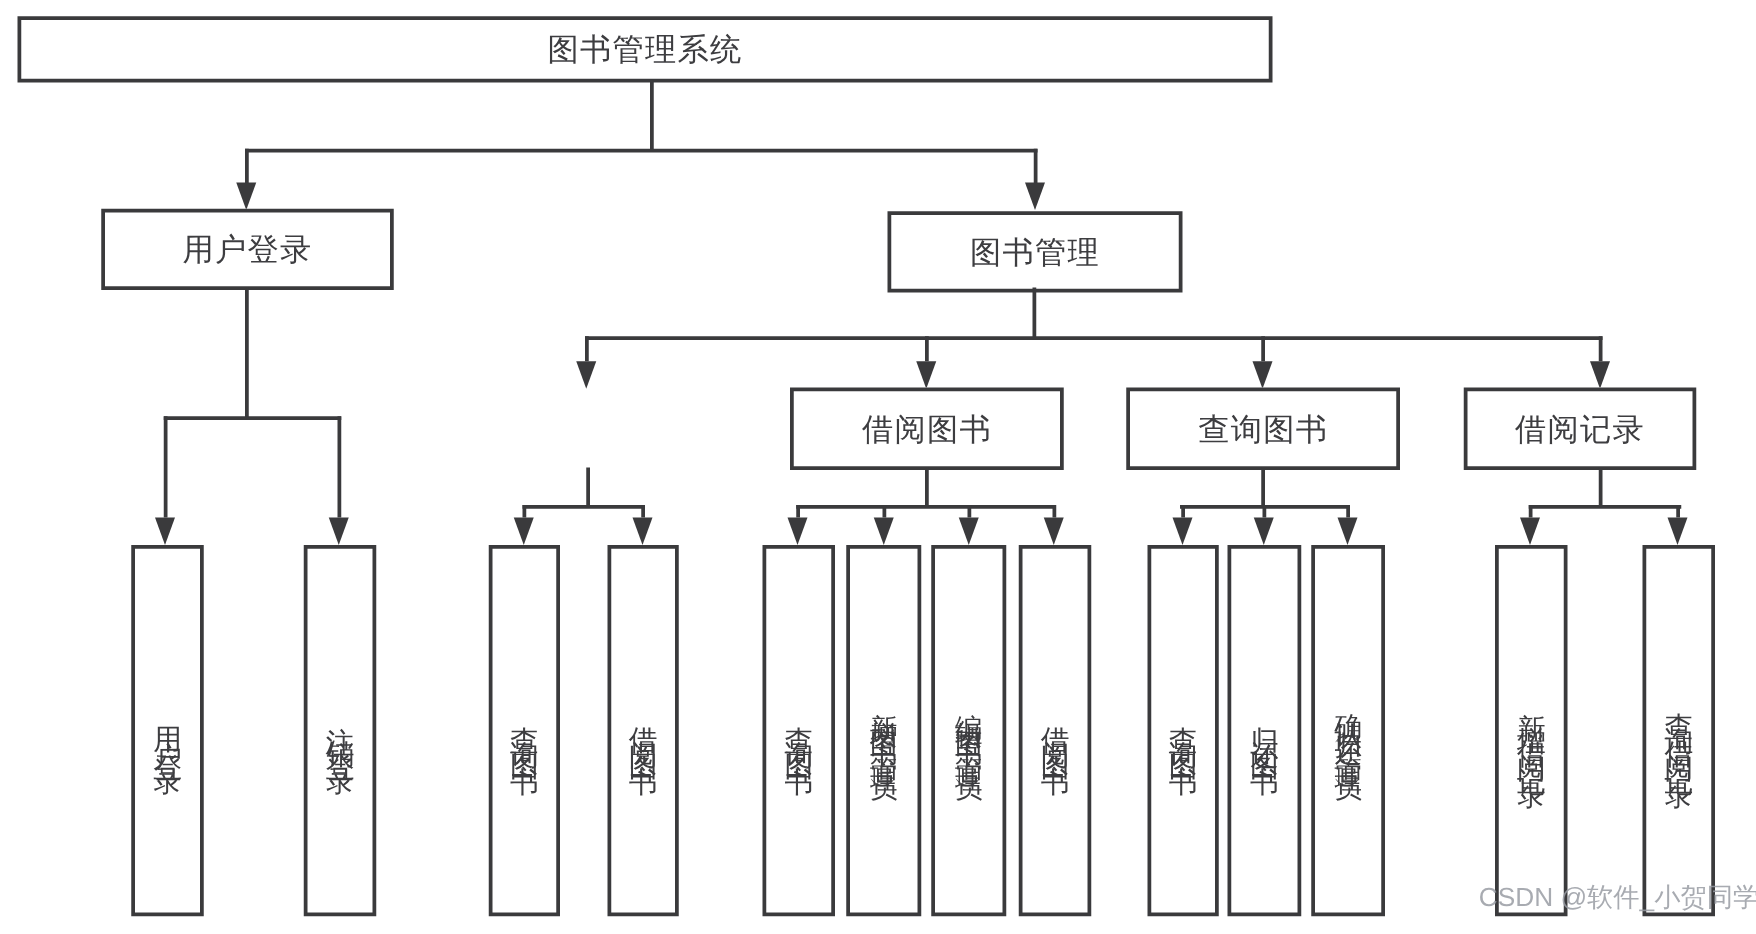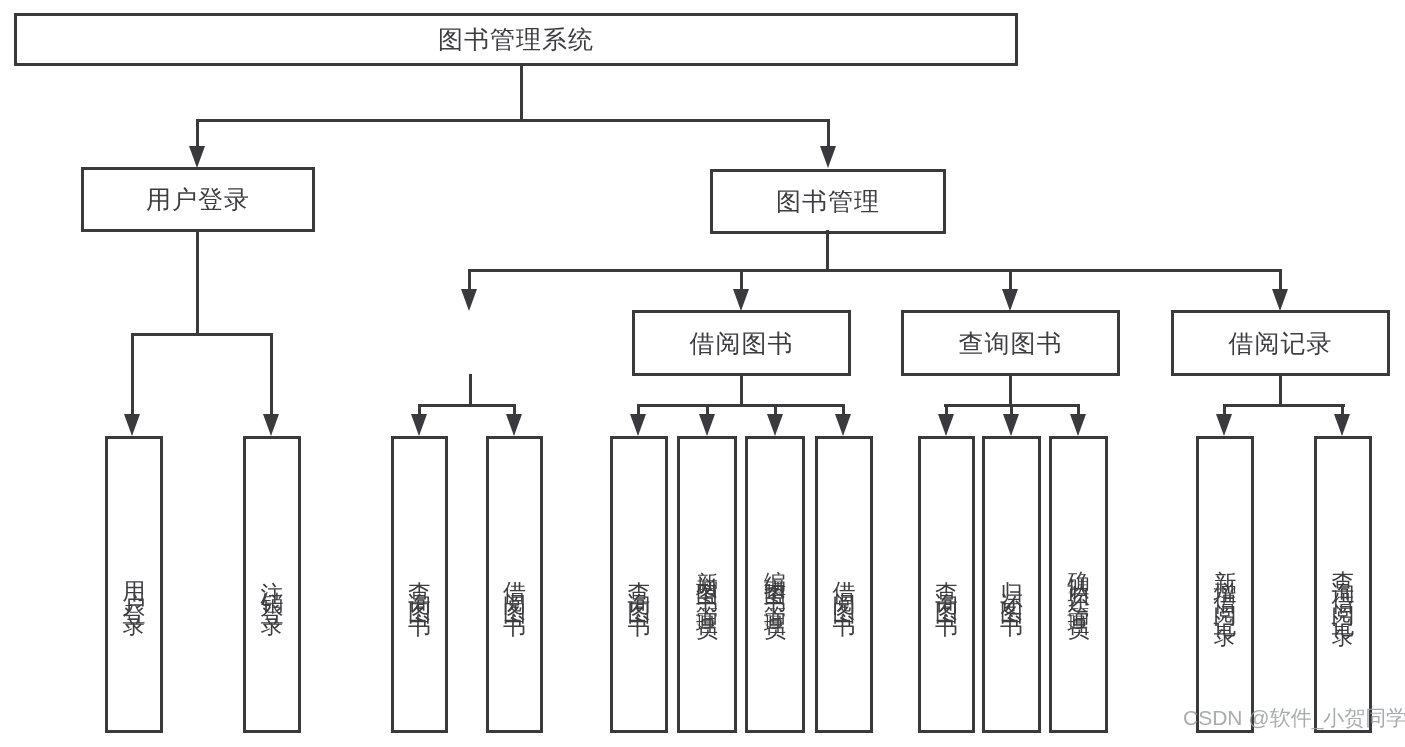--- a/index.html
+++ b/index.html
@@ -65,21 +65,21 @@
   <div class="arrow" style="left:461px;top:289px;"></div>
   <div class="vline" style="left:740px;top:269px;height:20px;"></div>
   <div class="arrow" style="left:733px;top:289px;"></div>
   <div class="vline" style="left:1009px;top:269px;height:20px;"></div>
   <div class="arrow" style="left:1002px;top:289px;"></div>
   <div class="vline" style="left:1279px;top:269px;height:20px;"></div>
   <div class="arrow" style="left:1272px;top:289px;"></div>
 
   <div class="box hbox" style="left:632px;top:310px;width:219px;height:66px;">借阅图书</div>
   <div class="box hbox" style="left:901px;top:310px;width:219px;height:66px;">查询图书</div>
-  <div class="box hbox" style="left:1171px;top:310px;width:219px;height:66px;">借阅记录</div>
+  <div class="box hbox" style="left:1171px;top:310px;width:186px;height:66px;">借阅记录</div>
 
   <div class="vline" style="left:469px;top:374px;height:32px;"></div>
   <div class="hline" style="left:418px;top:404px;width:98px;"></div>
   <div class="vline" style="left:418px;top:404px;height:10px;"></div>
   <div class="arrow" style="left:411px;top:414px;"></div>
   <div class="vline" style="left:513px;top:404px;height:10px;"></div>
   <div class="arrow" style="left:506px;top:414px;"></div>
 
   <div class="vline" style="left:740px;top:374px;height:32px;"></div>
   <div class="hline" style="left:637px;top:404px;width:207px;"></div>

